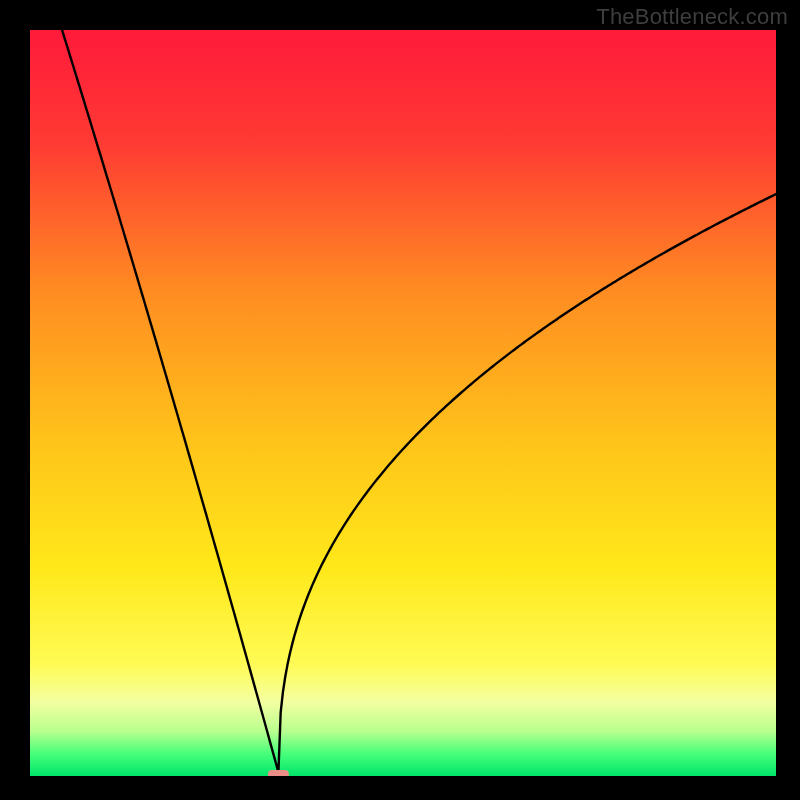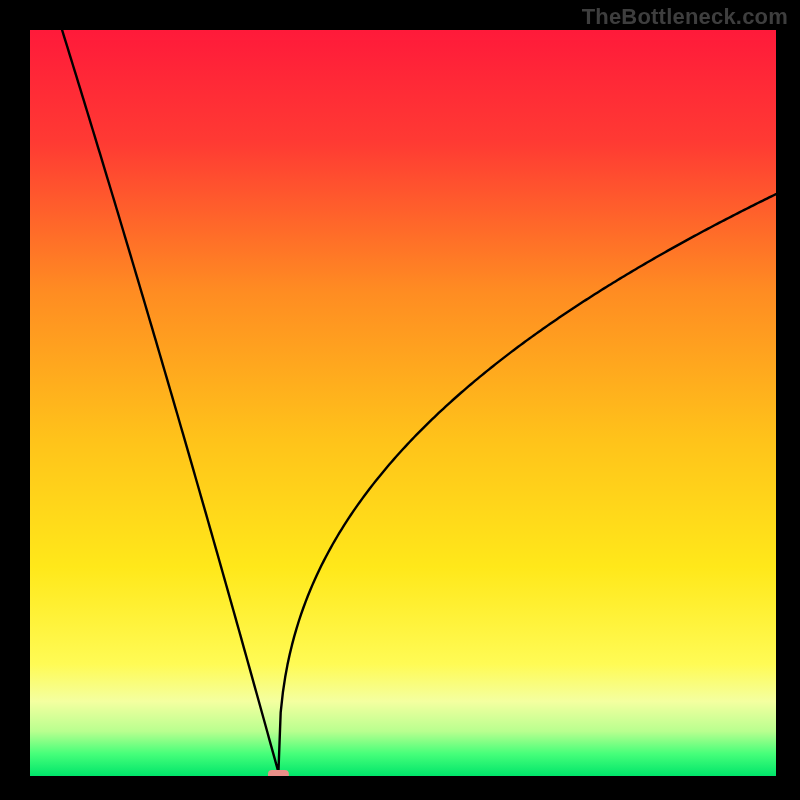--- a/index.html
+++ b/index.html
@@ -16,21 +16,21 @@
     width: 800px;
     height: 800px;
     background: #000000;
   }
   .watermark {
     position: absolute;
     top: 4px;
     right: 12px;
     color: #3e3e3e;
     font-size: 22px;
-    font-weight: 700;
+    font-weight: 400;
     letter-spacing: 0.2px;
     font-family: Arial, Helvetica, sans-serif;
     text-align: center;
   }
   .plot {
     position: absolute;
     left: 30px;
     top: 30px;
     width: 746px;
     height: 746px;

